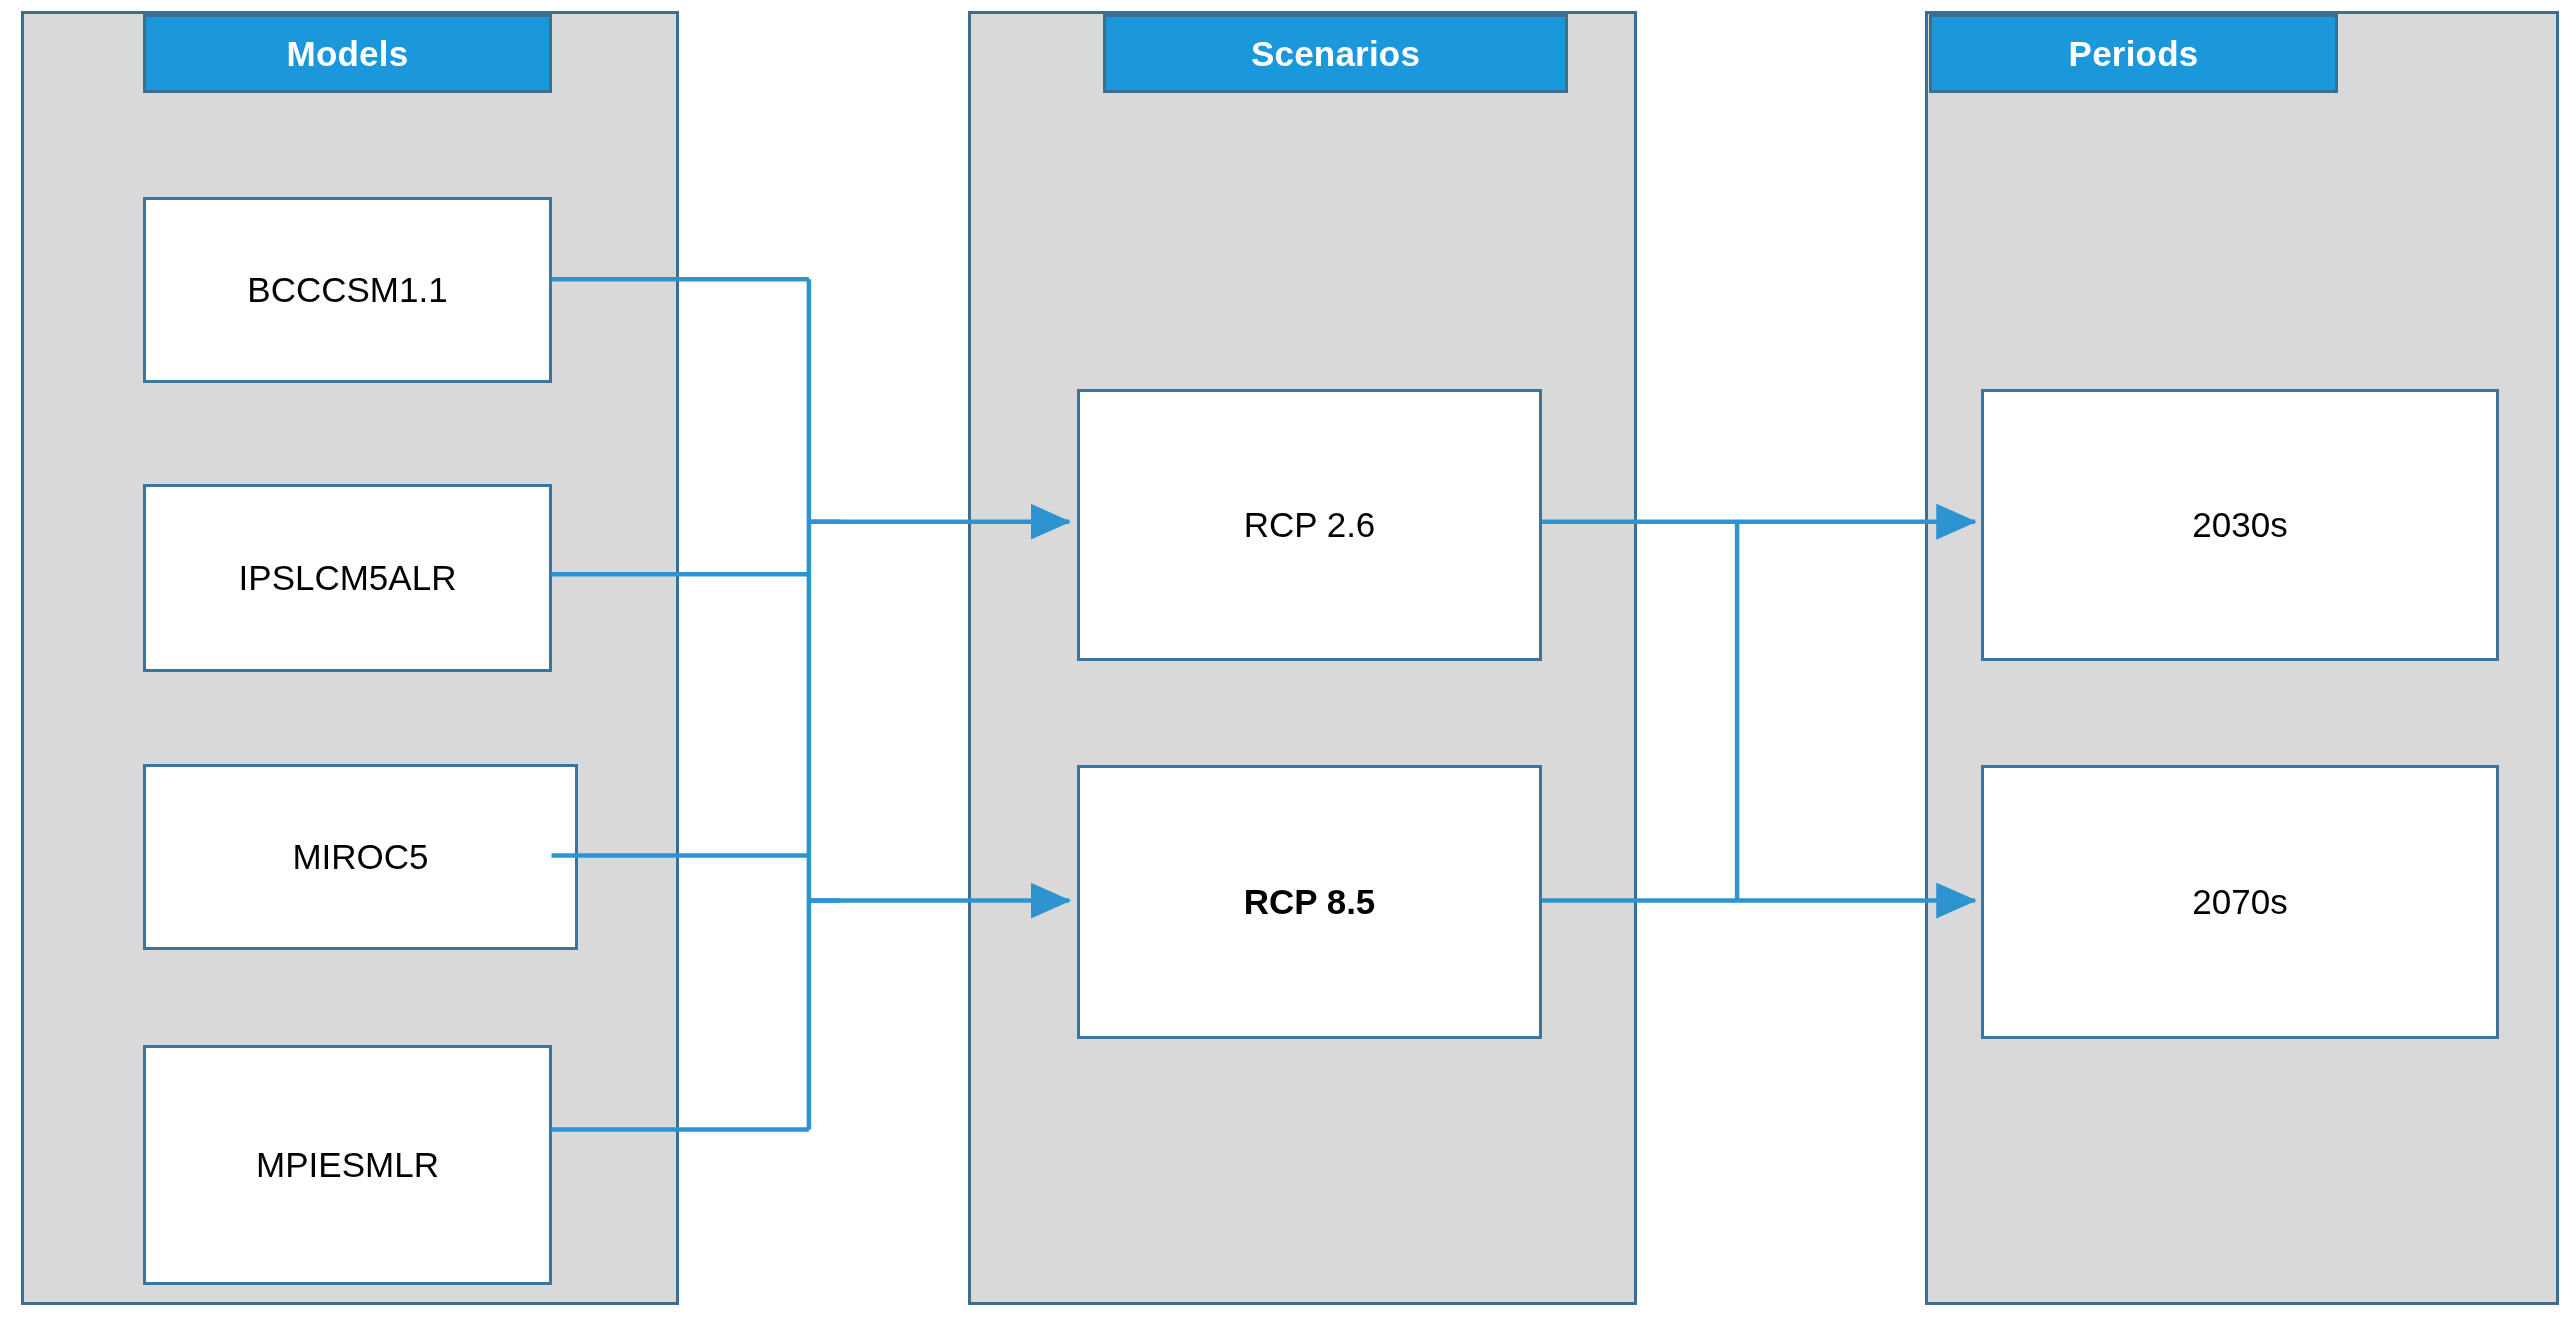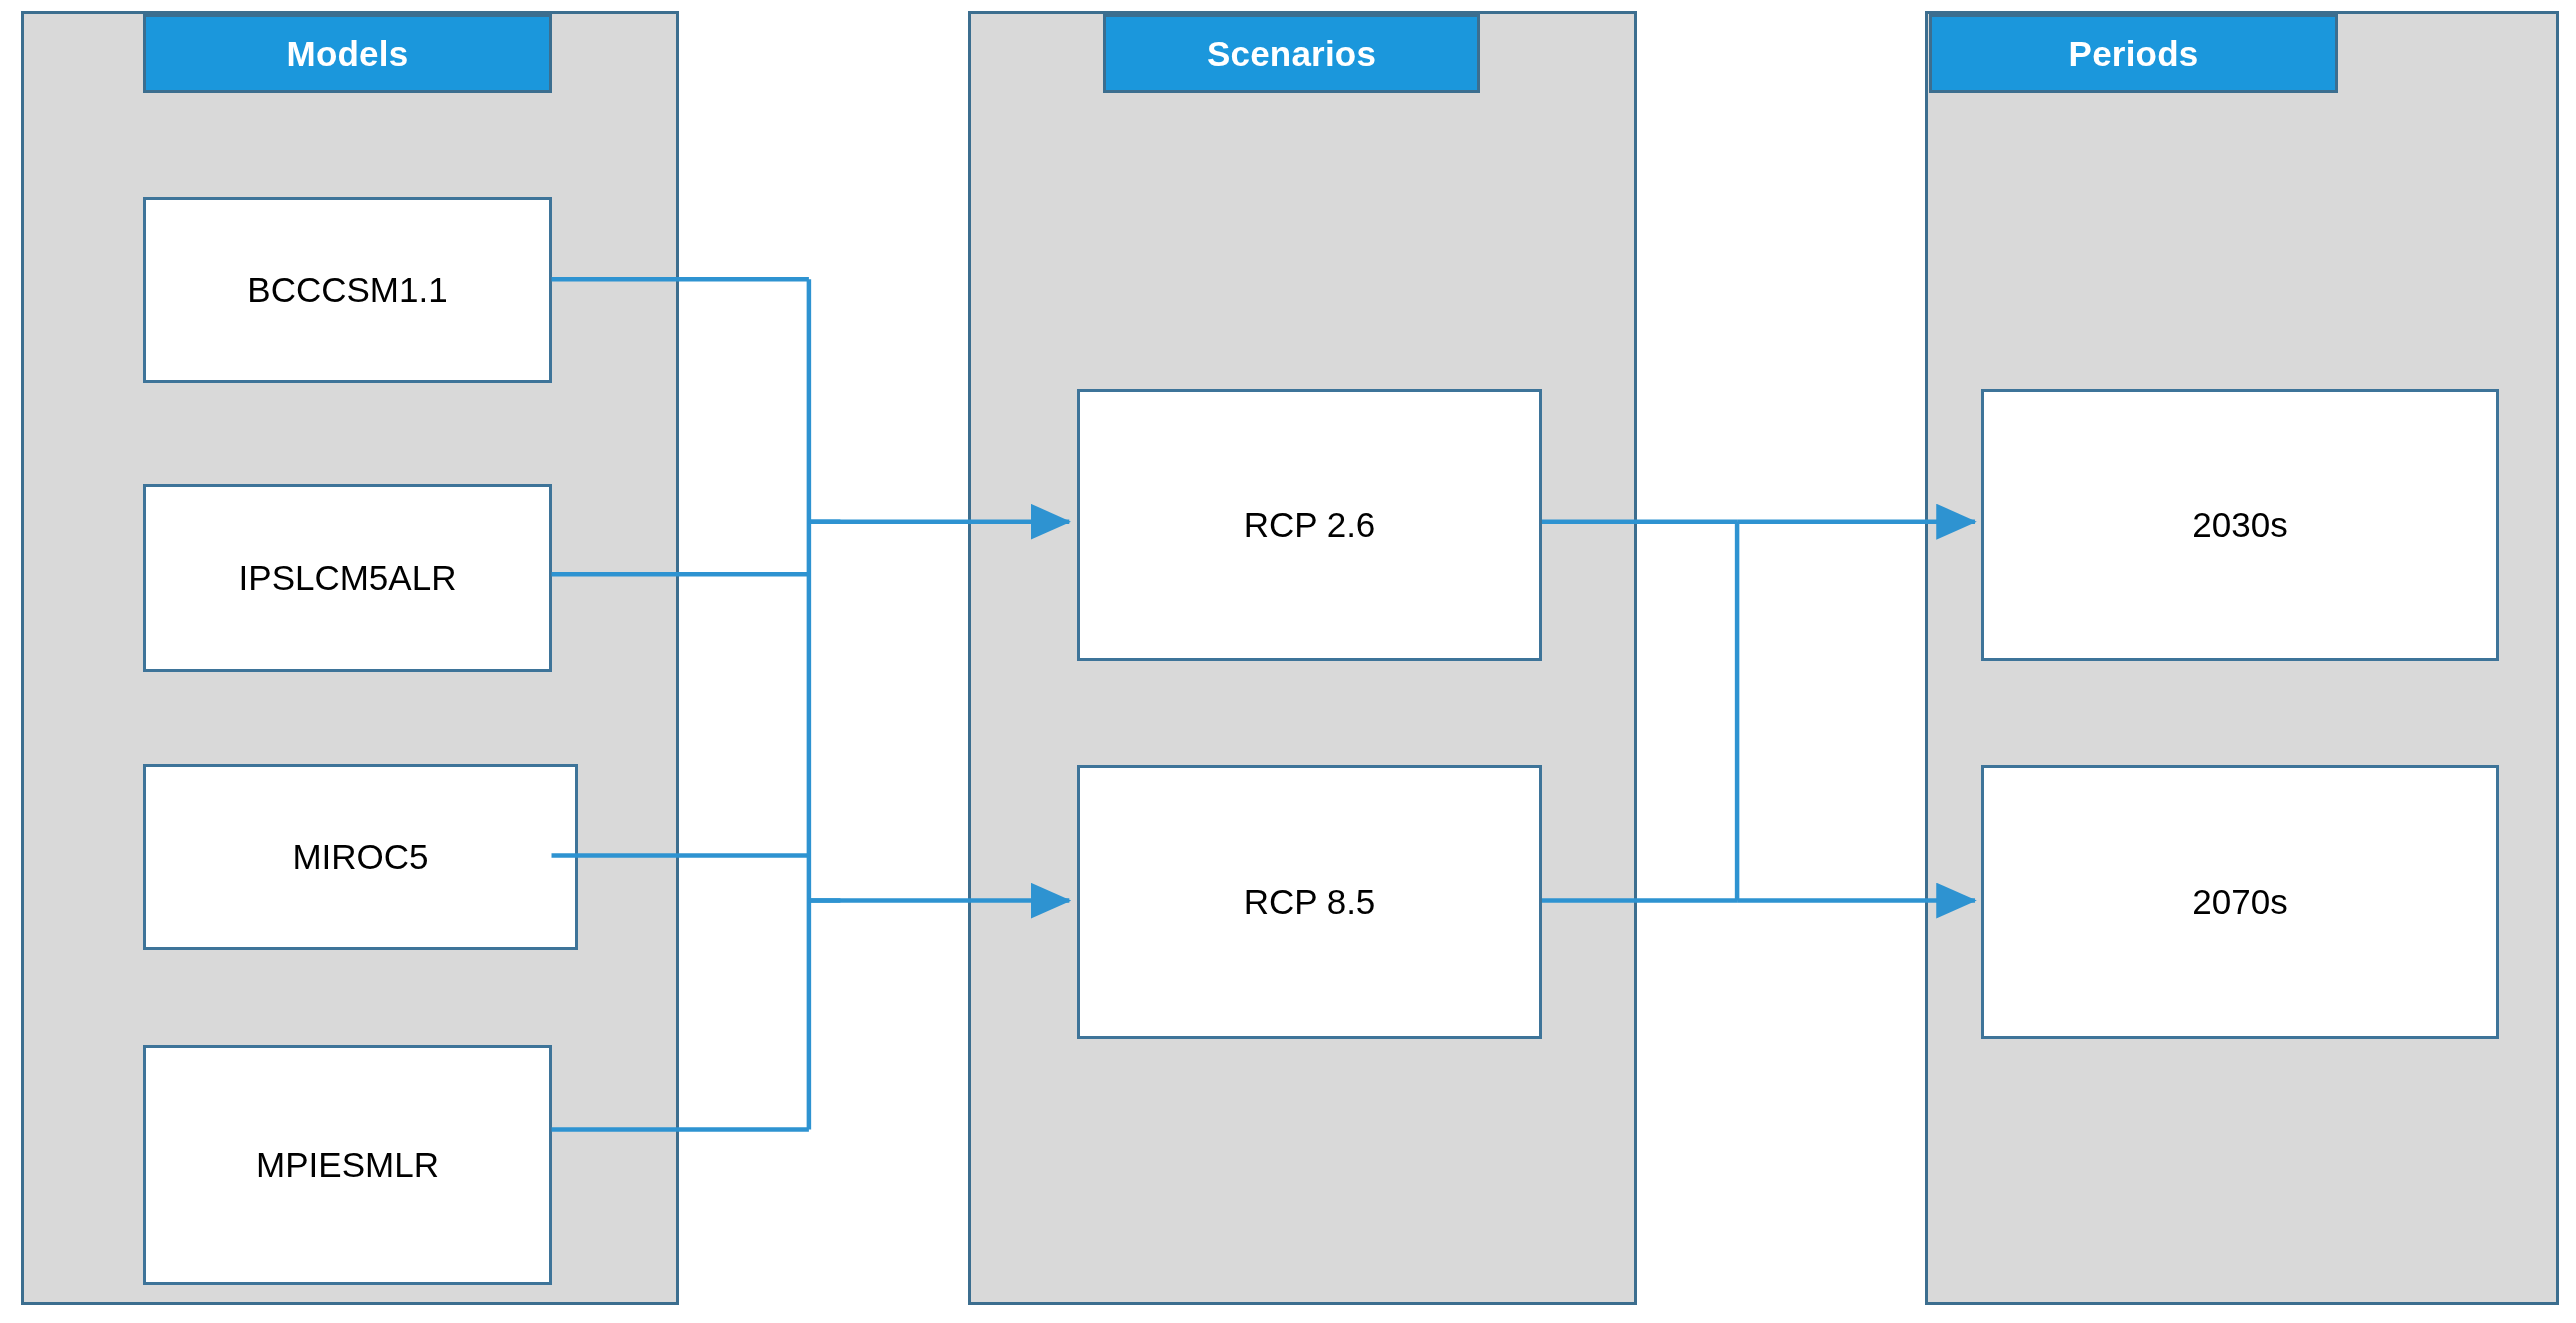--- a/index.html
+++ b/index.html
@@ -26,24 +26,24 @@
 
   <div class="panel" style="left:21px;top:11.3px;width:658px;height:1294px;"></div>
   <div class="panel-header" style="left:143px;top:14.3px;width:409px;height:79px;">Models</div>
 
   <div class="node" style="left:143px;top:197px;width:409px;height:186px;text-align:center;">BCCCSM1.1</div>
   <div class="node" style="left:143px;top:484px;width:409px;height:188px;">IPSLCM5ALR</div>
   <div class="node" style="left:143px;top:764px;width:435px;height:186px;">MIROC5</div>
   <div class="node" style="left:143px;top:1045px;width:409px;height:240px;">MPIESMLR</div>
 
   <div class="panel" style="left:968px;top:11.3px;width:669px;height:1294px;"></div>
-  <div class="panel-header" style="left:1103px;top:14.3px;width:377px;height:79px;">Scenarios</div>
+  <div class="panel-header" style="left:1103px;top:14.3px;width:465px;height:79px;">Scenarios</div>
 
   <div class="node" style="left:1077px;top:389px;width:465px;height:272px;">RCP 2.6</div>
-  <div class="node" style="left:1077px;top:765px;width:465px;height:274px;">RCP 8.5</div>
+  <div class="node" style="left:1077px;top:765px;width:465px;height:274px;font-weight:bold;">RCP 8.5</div>
 
   <div class="panel" style="left:1925px;top:11.3px;width:634px;height:1294px;"></div>
   <div class="panel-header" style="left:1929px;top:14.3px;width:409px;height:79px;">Periods</div>
 
   <div class="node" style="left:1981px;top:389px;width:518px;height:272px;">2030s</div>
   <div class="node" style="left:1981px;top:765px;width:518px;height:274px;">2070s</div>
 
   <svg class="svg-layer" viewBox="0 0 3433 1764" width="2576" height="1324">
     <defs>
       <marker id="arrowhead" markerWidth="9" markerHeight="8" refX="8.6" refY="4" orient="auto" markerUnits="strokeWidth">

